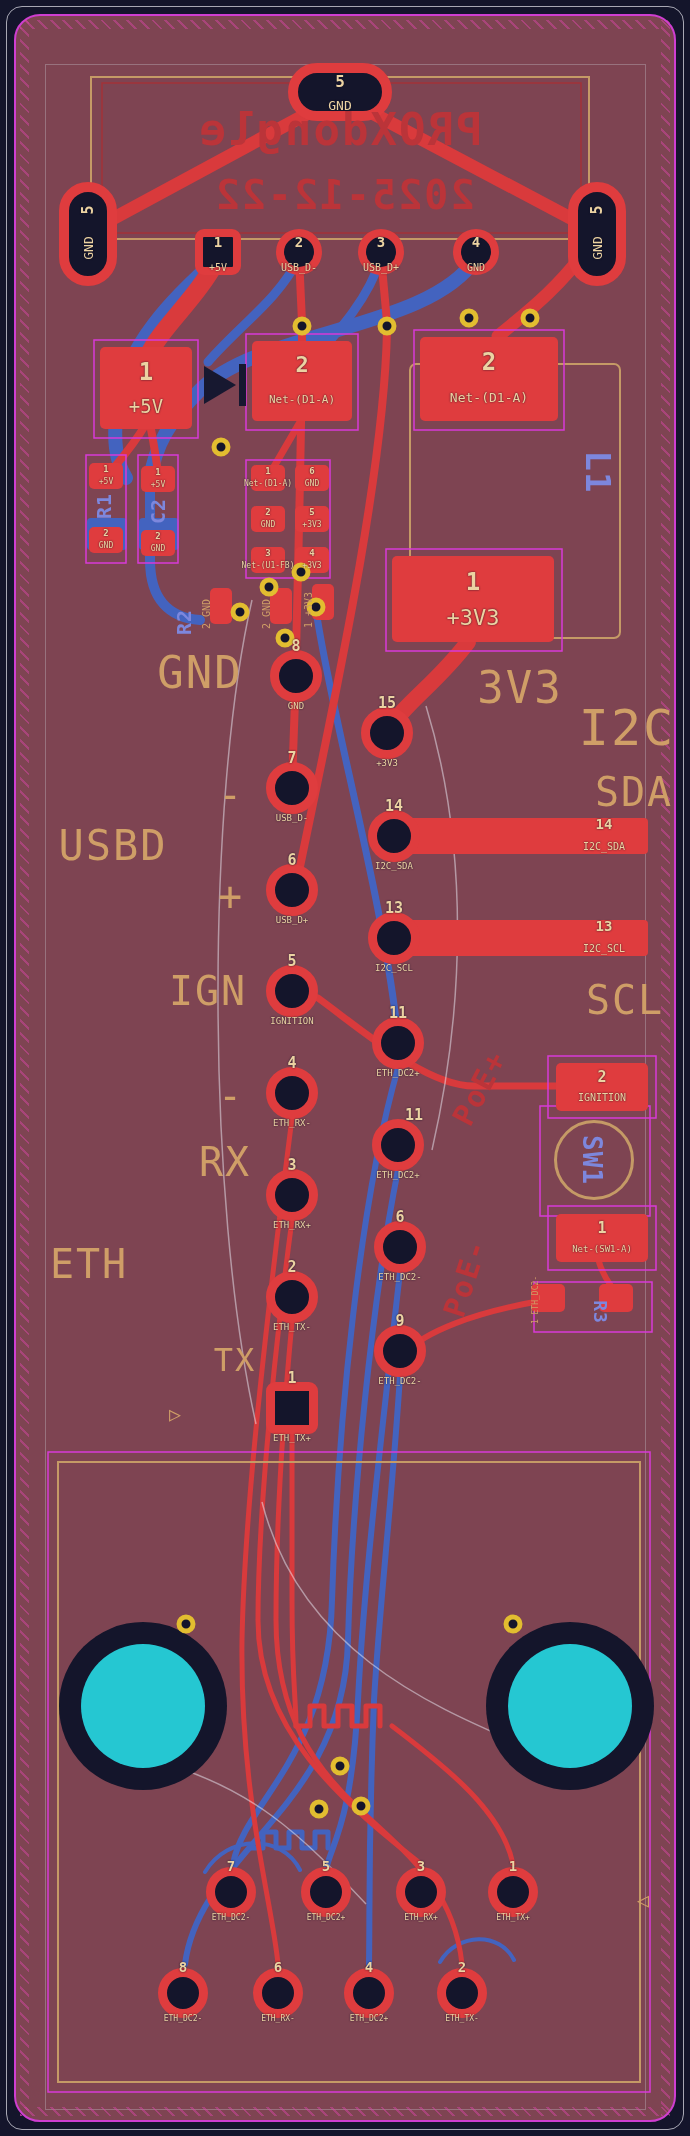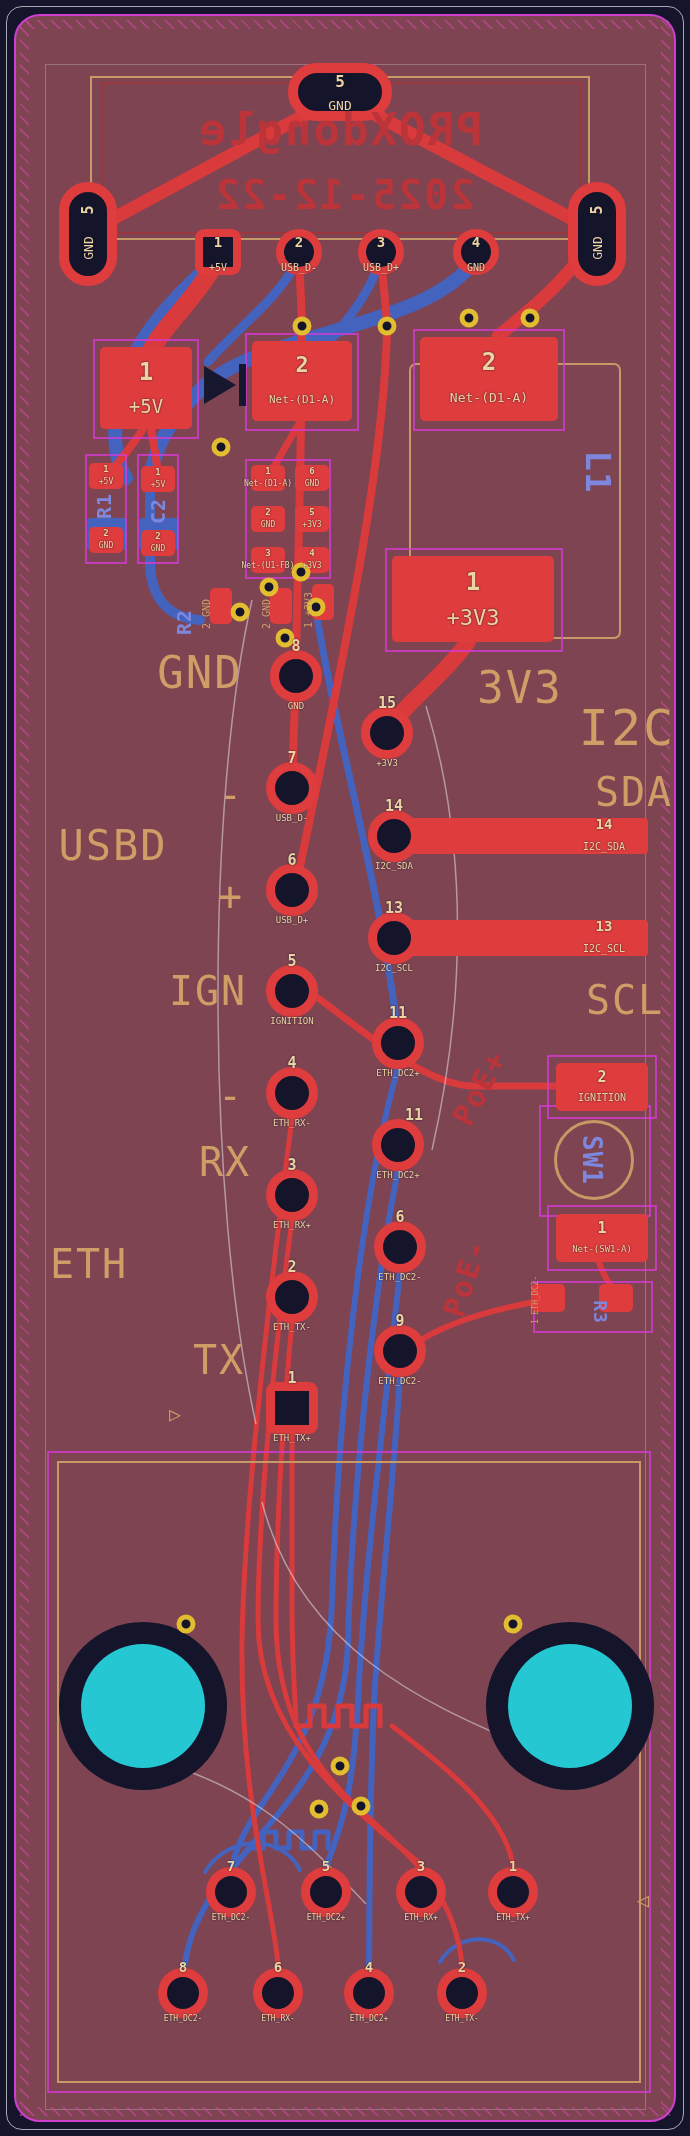--- a/index.html
+++ b/index.html
@@ -213,21 +213,21 @@
       <div class="txt silk" style="left: 627px; top: 728px; font-size: 50px; transform: translate(-50%, -50%);">I2C</div>
       <div class="txt silk" style="left: 634px; top: 792px; font-size: 40px; transform: translate(-50%, -50%);">SDA</div>
       <div class="txt silk" style="left: 113px; top: 846px; font-size: 42px; transform: translate(-50%, -50%);">USBD</div>
       <div class="txt silk" style="left: 231px; top: 795px; font-size: 40px; transform: translate(-50%, -50%);">-</div>
       <div class="txt silk" style="left: 231px; top: 896px; font-size: 40px; transform: translate(-50%, -50%);">+</div>
       <div class="txt silk" style="left: 208px; top: 991px; font-size: 40px; transform: translate(-50%, -50%);">IGN</div>
       <div class="txt silk" style="left: 625px; top: 1000px; font-size: 40px; transform: translate(-50%, -50%);">SCL</div>
       <div class="txt silk" style="left: 231px; top: 1096px; font-size: 40px; transform: translate(-50%, -50%);">-</div>
       <div class="txt silk" style="left: 225px; top: 1162px; font-size: 40px; transform: translate(-50%, -50%);">RX</div>
       <div class="txt silk" style="left: 89px; top: 1264px; font-size: 40px; transform: translate(-50%, -50%);">ETH</div>
-      <div class="txt silk" style="left: 219px; top: 1360px; font-size: 40px; transform: translate(-50%, -50%);">TX</div>
+      <div class="txt silk" style="left: 235px; top: 1360px; font-size: 32px; transform: translate(-50%, -50%);">TX</div>
       <div class="txt silk" style="left: 176px; top: 1414px; font-size: 20px; transform: translate(-50%, -50%);">▷</div>
       <div class="txt silk" style="left: 644px; top: 1900px; font-size: 20px; transform: translate(-50%, -50%);">◁</div>
       <div class="txt ref" style="left: 104px; top: 506px; font-size: 20px; transform: translate(-50%, -50%) rotate(-90deg);">R1</div>
       <div class="txt ref" style="left: 158px; top: 511px; font-size: 20px; transform: translate(-50%, -50%) rotate(-90deg);">C2</div>
       <div class="txt ref" style="left: 184px; top: 622px; font-size: 20px; transform: translate(-50%, -50%) rotate(-90deg);">R2</div>
       <div class="txt ref" style="left: 598px; top: 472px; font-size: 34px; transform: translate(-50%, -50%) rotate(90deg);">L1</div>
       <div class="txt ref" style="left: 592px; top: 1160px; font-size: 26px; transform: translate(-50%, -50%) rotate(90deg);">SW1</div>
       <div class="txt ref" style="left: 600px; top: 1312px; font-size: 18px; transform: translate(-50%, -50%) rotate(90deg);">R3</div>
       <div class="txt tiny" style="left: 207px; top: 614px; font-size: 10px; transform: translate(-50%, -50%) rotate(-90deg);">2 GND</div>
       <div class="txt tiny" style="left: 267px; top: 614px; font-size: 10px; transform: translate(-50%, -50%) rotate(-90deg);">2 GND</div>

